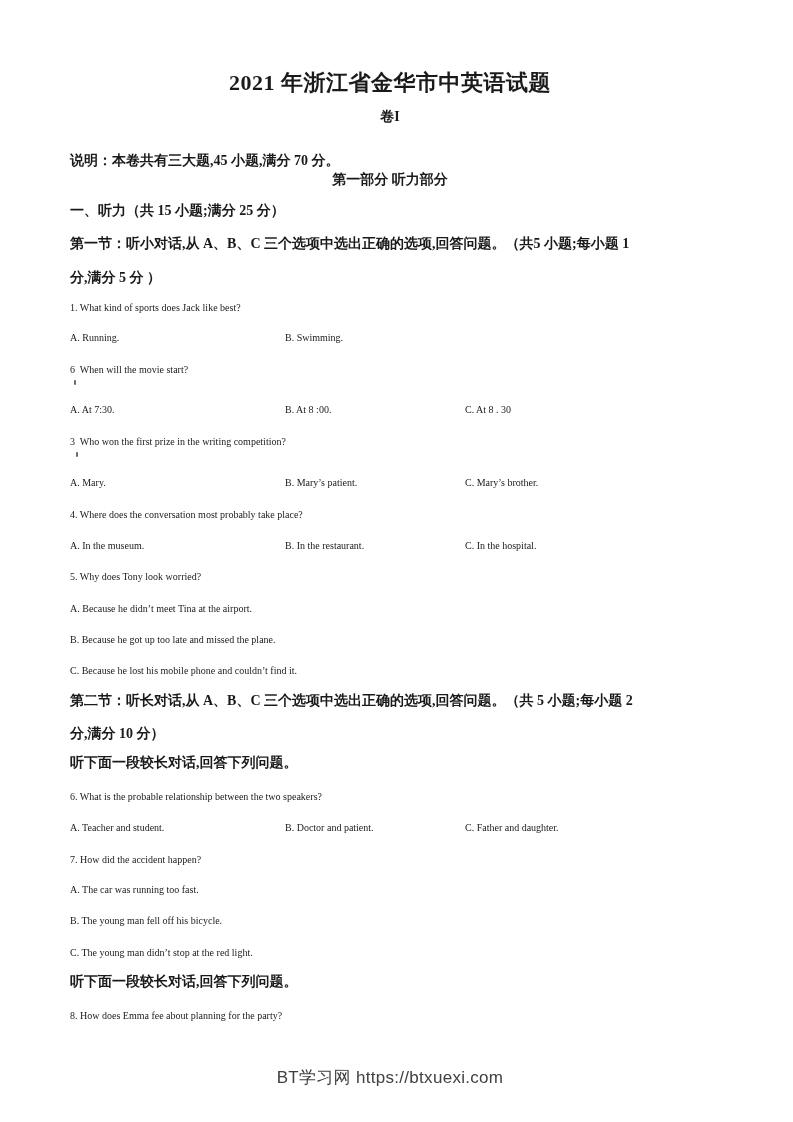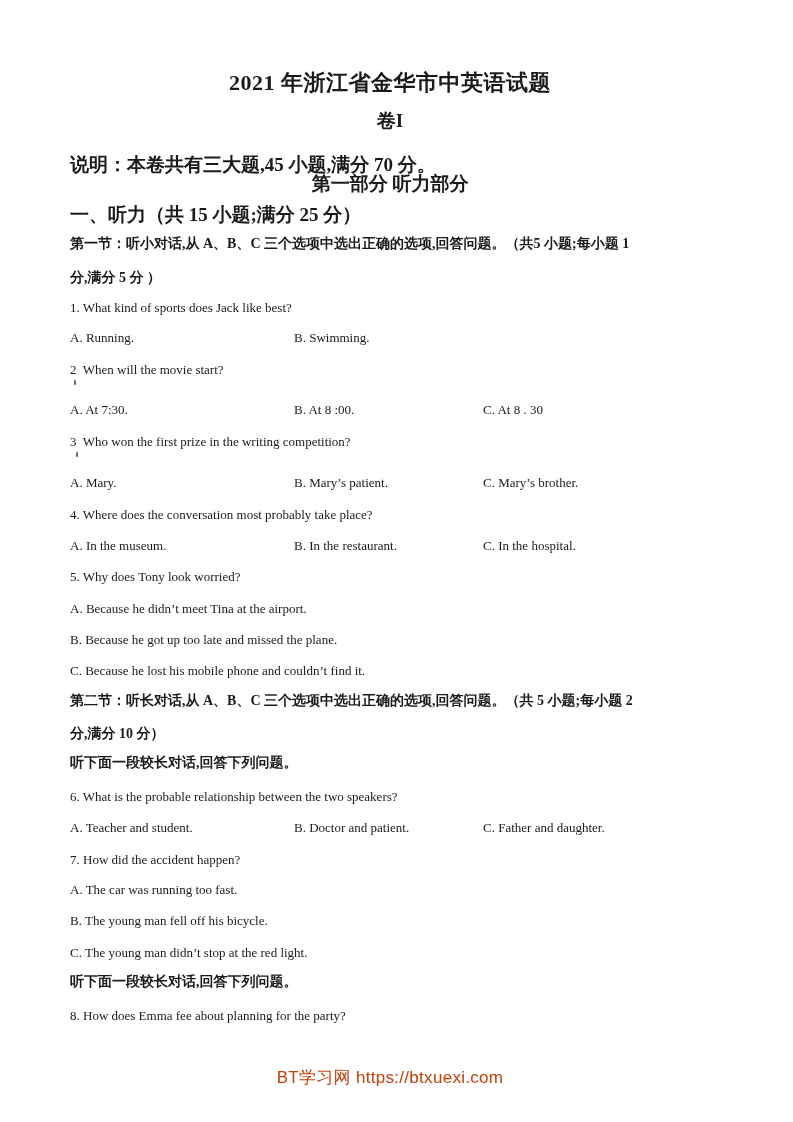--- a/index.html
+++ b/index.html
@@ -5,28 +5,28 @@
   html,body { margin:0; padding:0; background:#ffffff; }
   .page {
     position:relative; width:780px; height:1122px; background:#ffffff;
     font-family:"Liberation Serif","DejaVu Serif",serif; color:#1a1a1a;
     overflow:hidden;
   }
   .line { position:absolute; left:70px; right:38px; white-space:pre-wrap; }
   .center { left:0; right:0; text-align:center; }
   .title-line { font-size:22px; font-weight:bold; letter-spacing:0.5px; }
   .cn { font-size:14px; font-weight:bold; line-height:22px; }
-  .cn-mid { font-size:19px; font-weight:bold; }
-  .en { font-size:13px; line-height:18px; }
-  .opt-row { display:grid; grid-template-columns:215px 180px 1fr;gap:9px; }
+  .cn-mid { font-size:14px; font-weight:bold; }
+  .en { font-size:10px; line-height:18px; }
+  .opt-row { display:grid; grid-template-columns:215px 180px 1fr; }
   .artifact { position:absolute; width:2px; height:5px; background:#6a6a6a; border-radius:1px; }
   .footer {
     position:absolute; left:0; right:0; top:1066px; text-align:center;
     font-family:"Liberation Sans","DejaVu Sans",sans-serif;
-    font-size:17px; color:#c2410c; letter-spacing:0.3px;
+    font-size:17px; color:#404040; letter-spacing:0.3px;
   }
 </style>
 </head>
 <body>
 
 <div class="page">
 
   <div class="line center title-line" style="top:68px">2021 年浙江省金华市中英语试题</div>
 
   <div class="line center cn-mid" style="top:108px">卷I</div>
@@ -39,21 +39,21 @@
 
   <div class="line cn" style="top:233px">第一节：听小对话,从 A、B、C 三个选项中选出正确的选项,回答问题。（共5 小题;每小题 1</div>
   <div class="line cn" style="top:267px">分,满分 5 分 ）</div>
 
   <div class="line en" style="top:299px">1. What kind of sports does Jack like best?</div>
   <div class="line en opt-row" style="top:329px">
     <span>A. Running.</span>
     <span>B. Swimming.</span>
   </div>
 
-  <div class="line en" style="top:361px">2  When will the movie start?</div>
+  <div class="line en" style="top:361px">6  When will the movie start?</div>
   <div class="artifact" style="left:74px; top:380px"></div>
   <div class="line en opt-row" style="top:401px">
     <span>A. At 7:30.</span>
     <span>B. At 8 :00.</span>
     <span>C. At 8 . 30</span>
   </div>
 
   <div class="line en" style="top:433px">3  Who won the first prize in the writing competition?</div>
   <div class="artifact" style="left:76px; top:452px"></div>
   <div class="line en opt-row" style="top:474px">

